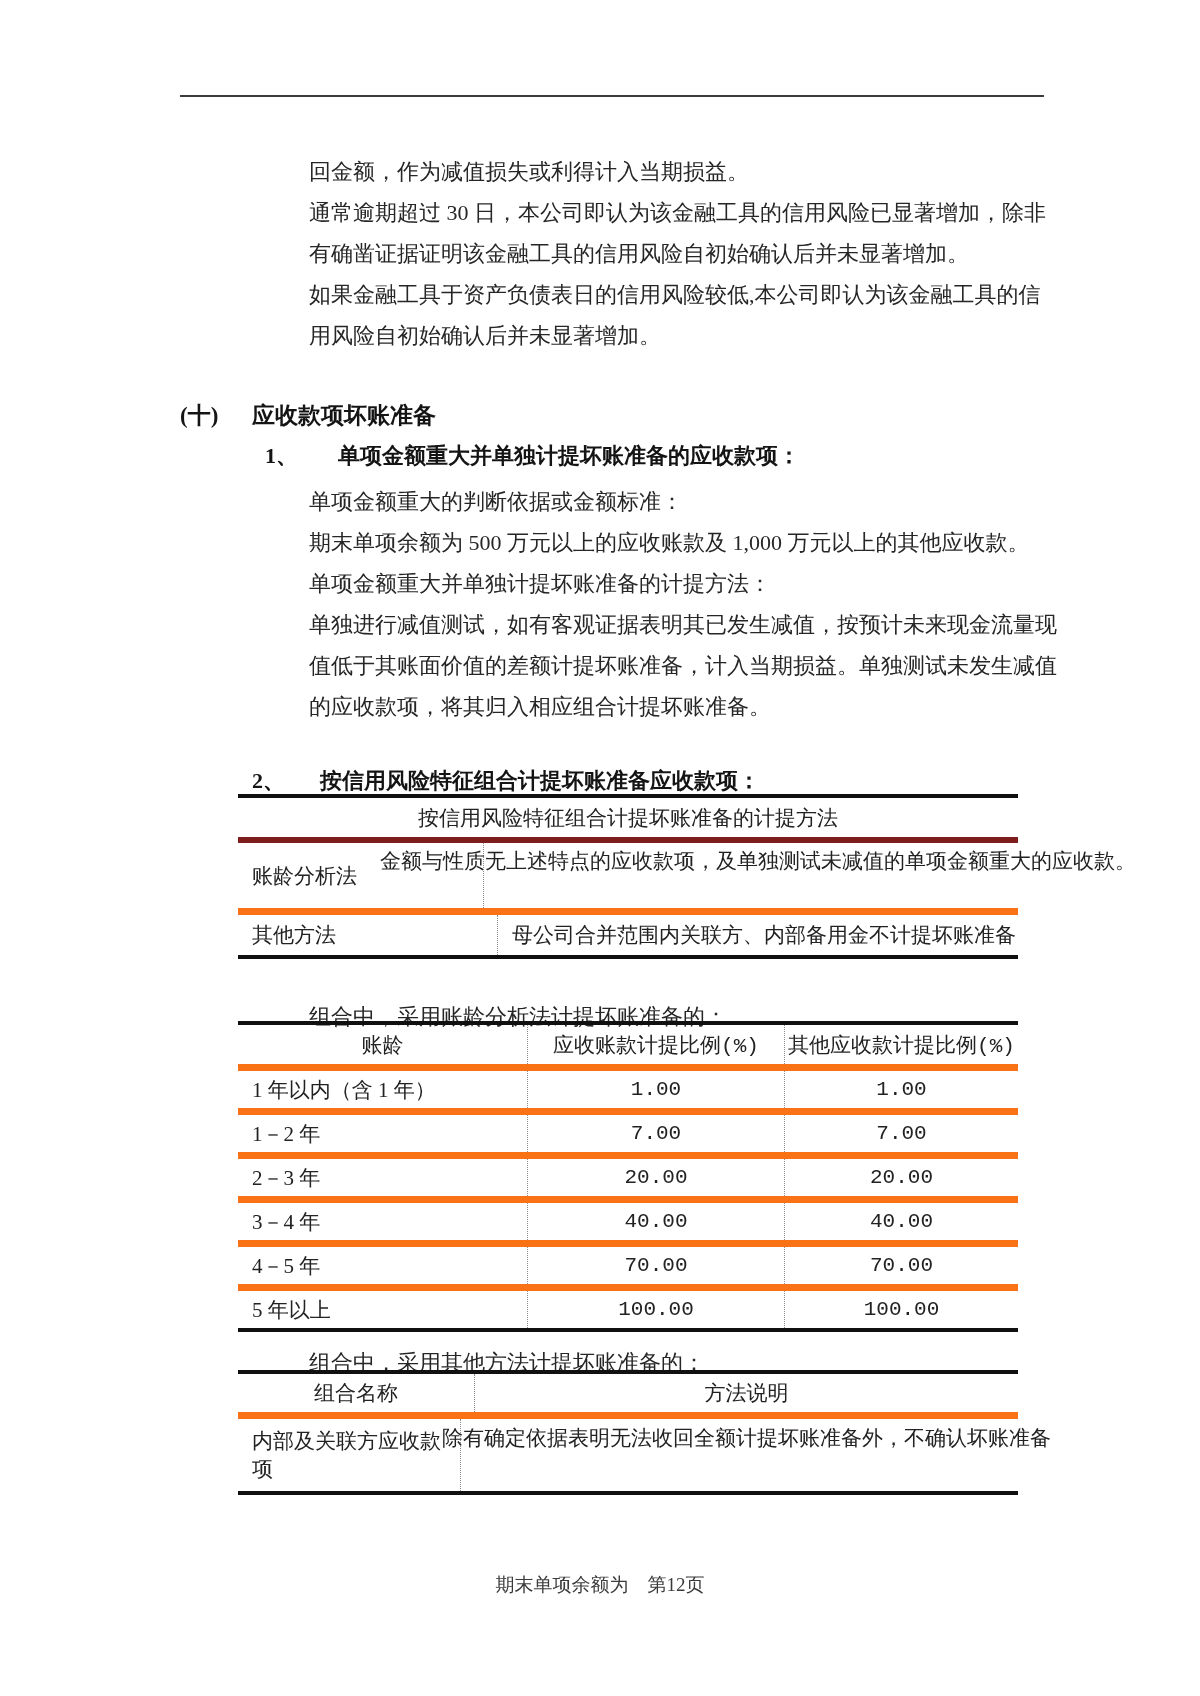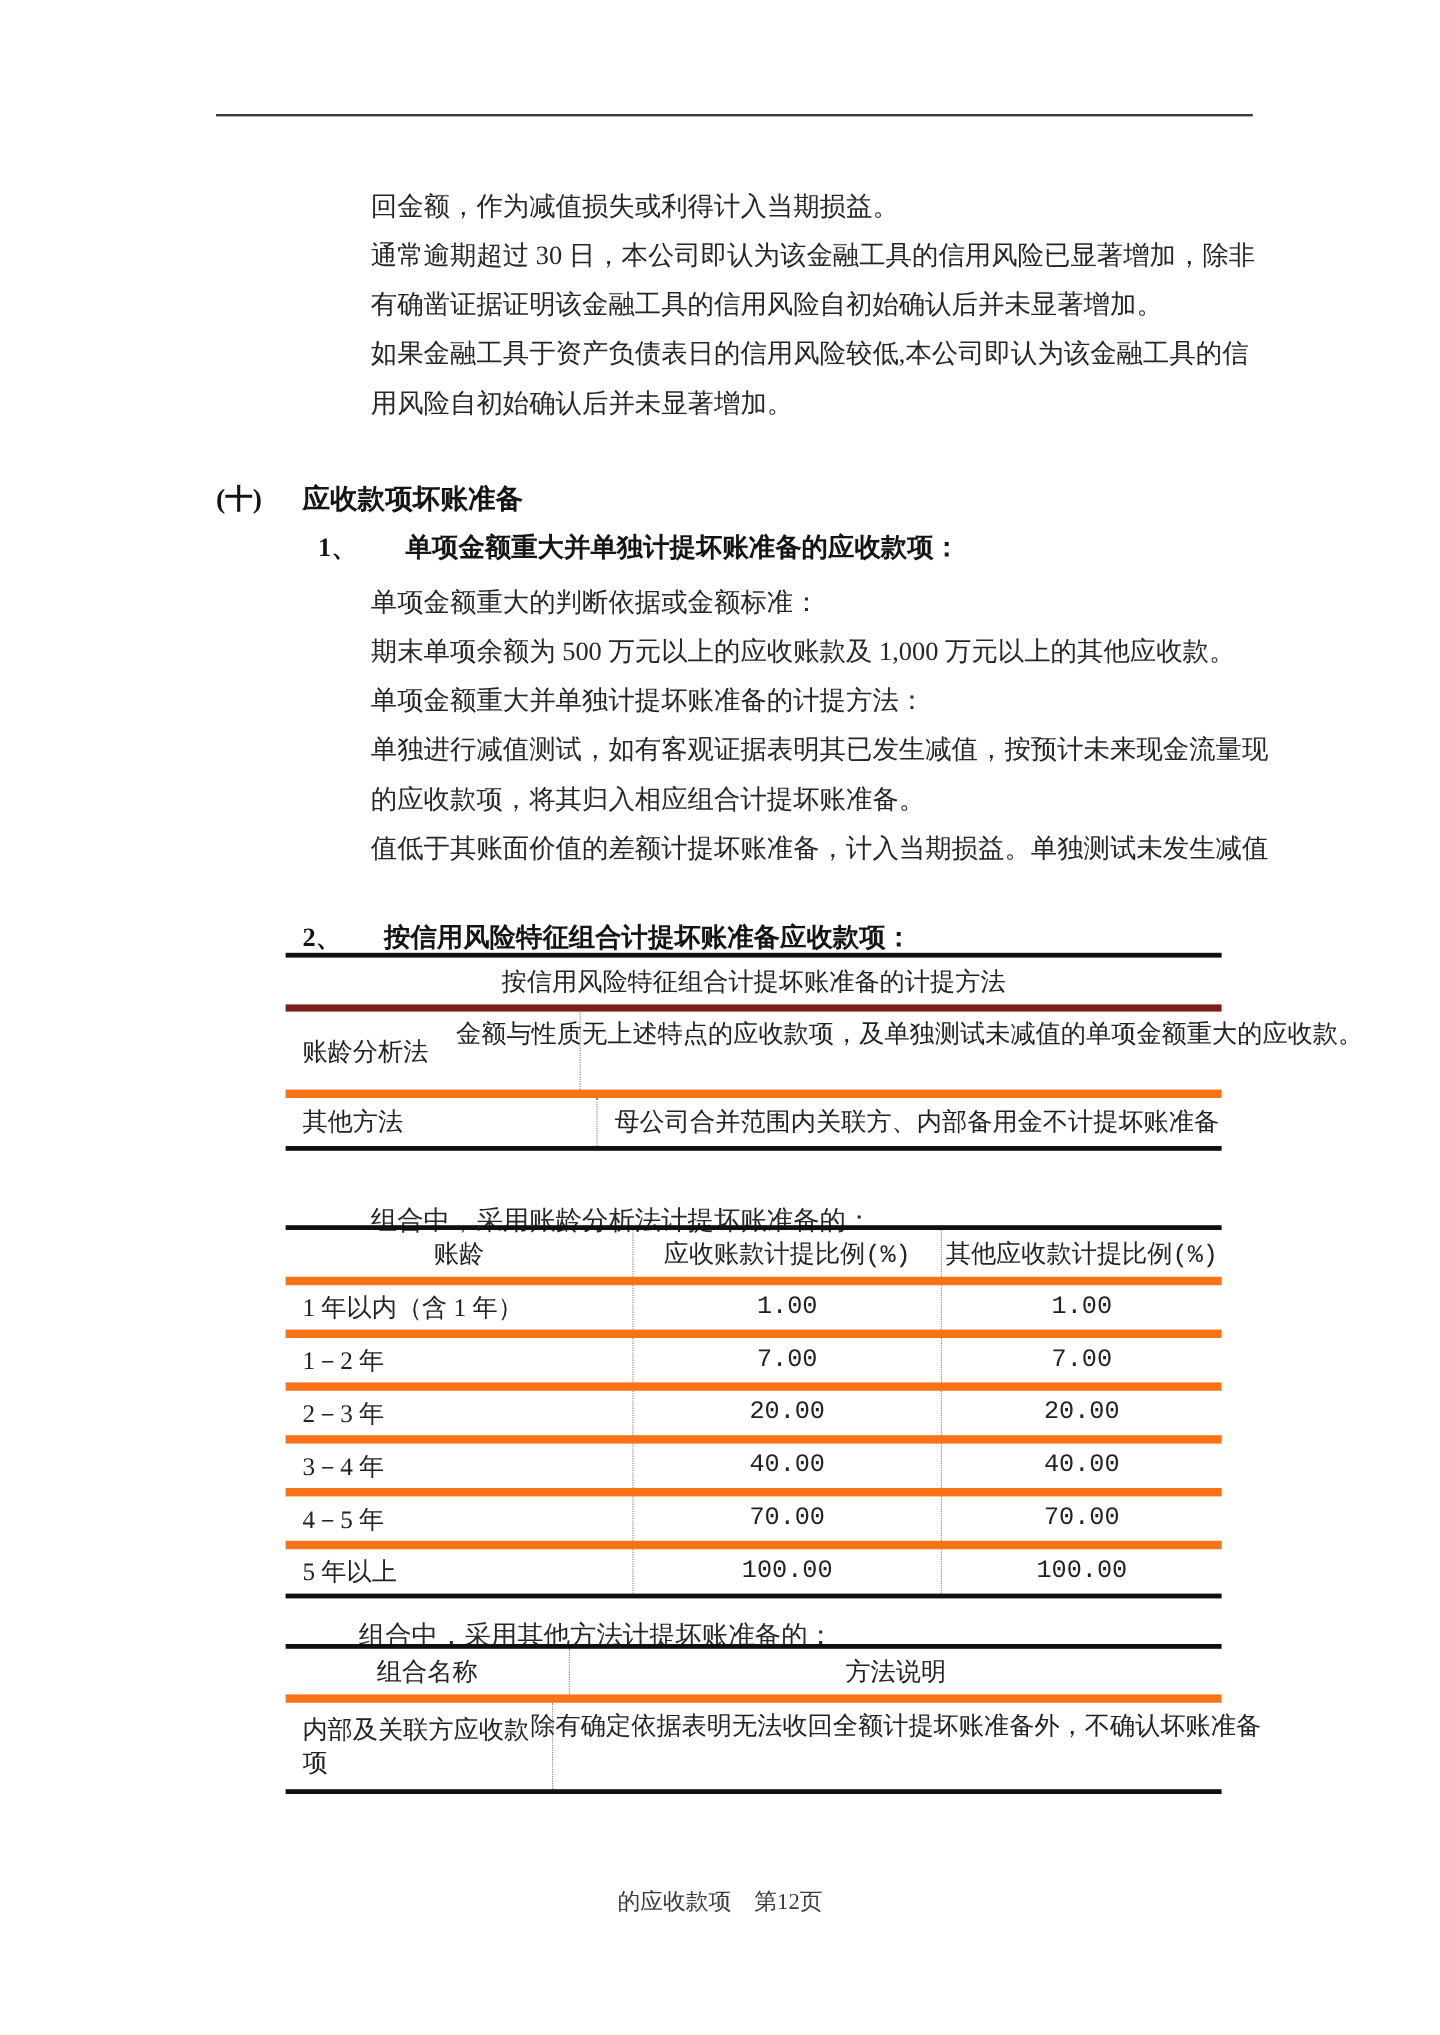--- a/index.html
+++ b/index.html
@@ -61,22 +61,22 @@
 <div class="abs hd sec-title" style="left:252px; top:400px;">应收款项坏账准备</div>
 
 <div class="abs hd" style="left:265px; top:441px;">1、</div>
 <div class="abs hd" style="left:338px; top:441px;">单项金额重大并单独计提坏账准备的应收款项：</div>
 
 <div class="abs para" style="left:309px; top:481px;">
   <div class="p-line">单项金额重大的判断依据或金额标准：</div>
   <div class="p-line">期末单项余额为 500 万元以上的应收账款及 1,000 万元以上的其他应收款。</div>
   <div class="p-line">单项金额重大并单独计提坏账准备的计提方法：</div>
   <div class="p-line">单独进行减值测试，如有客观证据表明其已发生减值，按预计未来现金流量现</div>
+  <div class="p-line">值低于其账面价值的差额计提坏账准备，计入当期损益。单独测试未发生减值</div>
   <div class="p-line">的应收款项，将其归入相应组合计提坏账准备。</div>
-  <div class="p-line">值低于其账面价值的差额计提坏账准备，计入当期损益。单独测试未发生减值</div>
 </div>
 
 <div class="abs hd" style="left:252px; top:766px;">2、</div>
 <div class="abs hd" style="left:320px; top:766px;">按信用风险特征组合计提坏账准备应收款项：</div>
 
 <div class="abs tbl" style="left:238px; top:794px; width:780px;">
   <div class="t-caption-row" style="height:39px;">按信用风险特征组合计提坏账准备的计提方法</div>
   <div class="t-row" style="height:65px;">
     <div class="cell cell-left vdiv" style="width:260px;">账龄分析法</div>
     <div class="desc" style="width:520px;">
@@ -123,29 +123,29 @@
     <div class="cell cell-center vdiv" style="width:257px;">70.00</div>
     <div class="cell cell-center" style="width:233px;">70.00</div>
   </div>
   <div class="t-row t-sep" style="height:37px;">
     <div class="cell cell-left vdiv" style="width:290px;">5 年以上</div>
     <div class="cell cell-center vdiv" style="width:257px;">100.00</div>
     <div class="cell cell-center" style="width:233px;">100.00</div>
   </div>
 </div>
 
-<div class="abs para" style="left:299px; top:1342px;">组合中，采用其他方法计提坏账准备的：</div>
+<div class="abs para" style="left:309px; top:1342px;">组合中，采用其他方法计提坏账准备的：</div>
 
 <div class="abs tbl" style="left:238px; top:1370px; width:780px;">
   <div class="t-row" style="height:38px;">
     <div class="cell cell-center vdiv" style="width:237px;">组合名称</div>
     <div class="cell cell-center" style="width:543px;">方法说明</div>
   </div>
   <div class="t-row t-sep" style="height:72px;">
     <div class="cell cell-left vdiv" style="width:237px;">内部及关联方应收款项</div>
     <div class="desc" style="width:543px;">
       <div style="line-height:33px;">除有确定依据表明无法收回全额计提坏账准备外，不确认</div>
       <div style="line-height:33px;">坏账准备</div>
     </div>
   </div>
 </div>
 
-<div class="abs footer">的应收款项　第12页</div>
+<div class="abs footer">期末单项余额为　第12页</div>
 
 </body></html>

